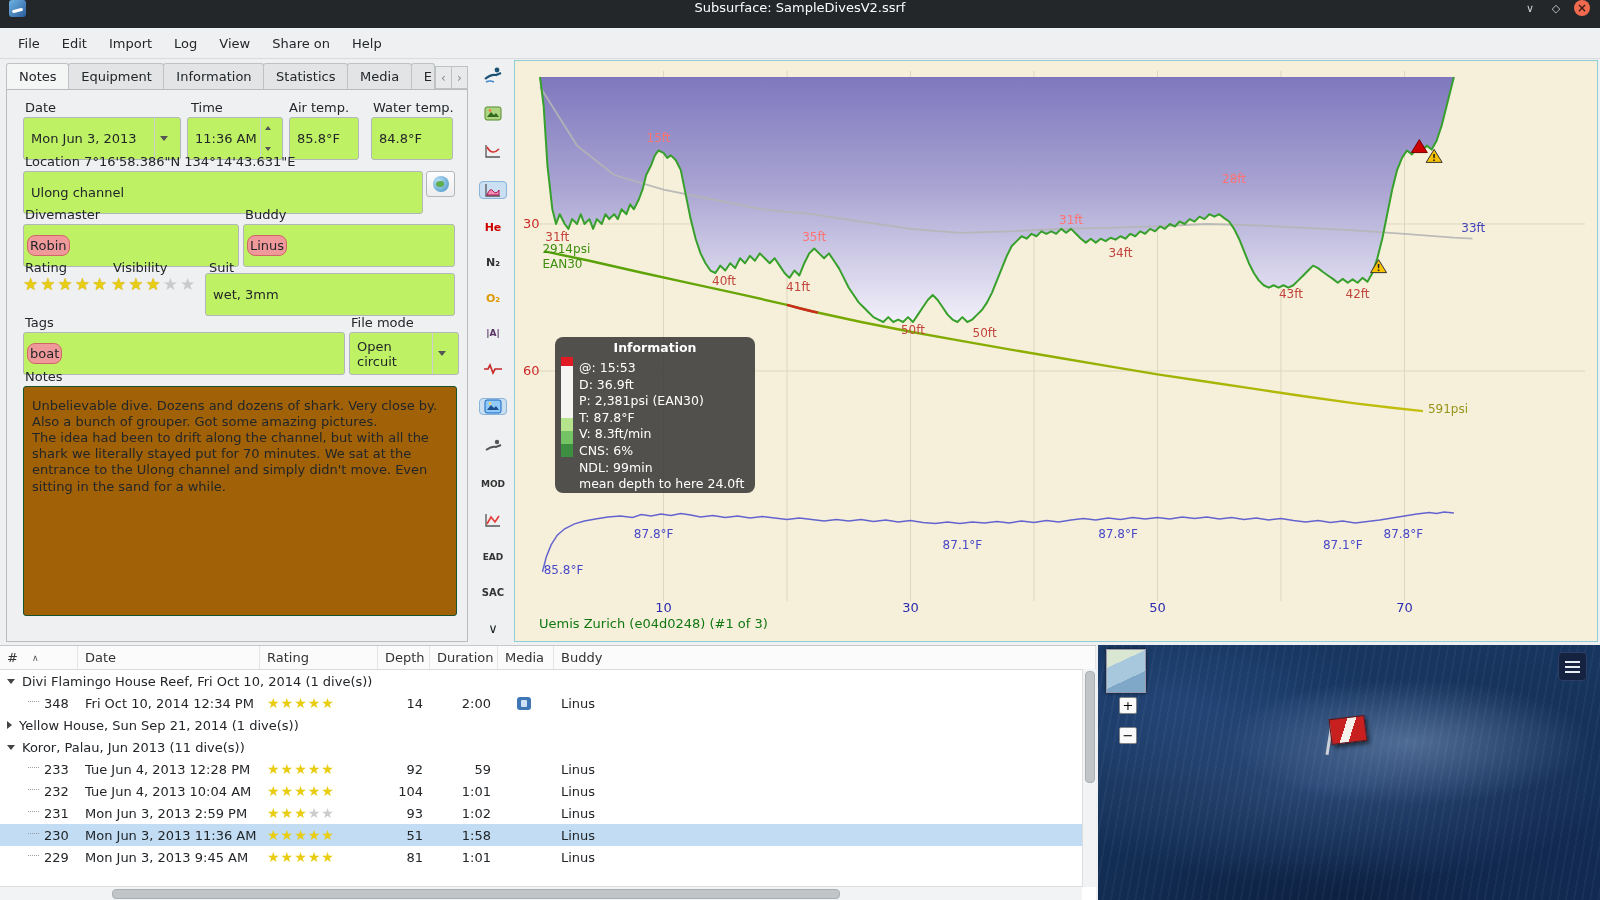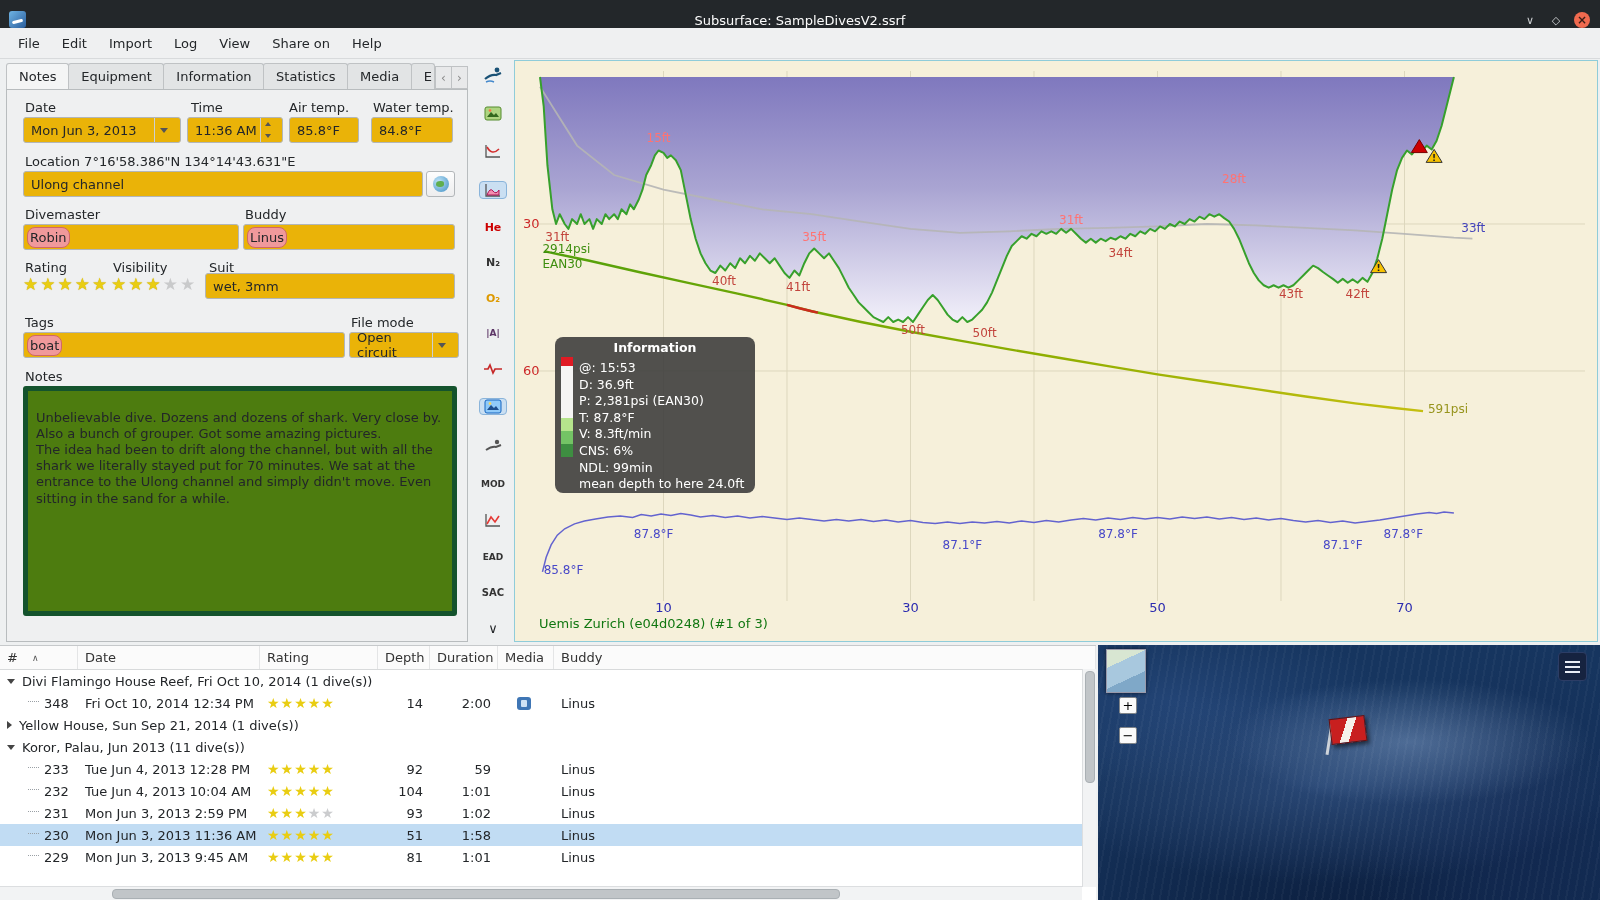--- a/index.html
+++ b/index.html
@@ -1,50 +1,50 @@
 <!DOCTYPE html>
 <html><head>
 <meta charset="utf-8">
 <style>
   html,body{margin:0;padding:0;background:#d8d8d8}
   .app{position:relative;width:1600px;height:900px;background:#eef0f1;font-family:"DejaVu Sans",sans-serif;font-size:13px;color:#232629;overflow:hidden}
   
-  .titlebar{position:absolute;left:0;top:0;right:0;height:28px;background:#23272a;display:flex;align-items:flex-end;color:#f2f2f2}
+  .titlebar{position:absolute;left:0;top:0;right:0;height:28px;background:#23272a;display:flex;align-items:flex-start;color:#f2f2f2}
   .app-icon{width:17px;height:17px;margin-left:9px;border-radius:3px;background:linear-gradient(135deg,#6fb4e4,#2a5d9c);position:relative;z-index:2}
   .app-icon::after{content:"";position:absolute;left:3px;top:9px;width:11px;height:3px;background:#fff;border-radius:2px;transform:rotate(-14deg)}
   .wtitle{position:absolute;left:0;right:0;text-align:center;font-size:13px;color:#fcfcfc}
   .win-controls{margin-left:auto;display:flex;gap:10px;margin-right:10px;z-index:2;align-items:center}
   .wc{width:16px;height:16px;display:flex;align-items:center;justify-content:center;font-size:11px;color:#cfd2d4}
   .wc.close{background:#f06a4f;border-radius:50%;color:#3a1d16;font-size:12px;font-weight:bold}
   
   .menubar{position:absolute;top:28px;left:0;right:0;height:30px;background:#eff0f1;border-bottom:1px solid #d8dadc;display:flex;align-items:center;padding-left:8px;gap:2px}
   .mitem{padding:3px 10px;border-radius:3px}
   
   .notes-panel{position:absolute;left:6px;top:62px;width:462px;height:580px}
   .tabbar{display:flex;height:27px;align-items:flex-end;position:relative;padding-right:34px}
   .tab{padding:5px 12px;background:#e2e4e5;border:1px solid #bfc2c4;border-bottom:none;border-radius:3px 3px 0 0;margin-right:-1px;white-space:nowrap;overflow:hidden}
   .tab.active{background:#f4f5f5}
   .tabscroll{position:absolute;right:0;top:4px;display:flex}
   .tabscroll span{width:15px;height:21px;display:flex;align-items:center;justify-content:center;border:1px solid #bfc2c4;background:#e8e9ea;color:#888;font-size:12px;margin-left:-1px}
   .frame{position:absolute;top:27px;left:0;right:0;bottom:0;border:1px solid #b8bcbe;background:#eff0f1}
   .lbl{position:absolute;white-space:nowrap}
-  .input{position:absolute;height:26px;background:#eab308;border:1px solid #b2b6b9;border-radius:3px;display:flex;align-items:center;padding:0 7px;box-sizing:border-box}
+  .input{position:absolute;height:43px;background:#bef264;border:1px solid #b2b6b9;border-radius:3px;display:flex;align-items:center;padding:0 7px;box-sizing:border-box}
   .arrowbox{margin-left:auto;border-left:1px solid #cdd0d3;height:100%;display:flex;align-items:center;padding:0 5px}
   .tri-down{width:0;height:0;border-left:4px solid transparent;border-right:4px solid transparent;border-top:5px solid #555}
   .spincol{margin-left:auto;display:flex;flex-direction:column;border-left:1px solid #cdd0d3;height:100%}
   .spincol span{flex:1;display:flex;align-items:center;justify-content:center;padding:0 4px}
   .tri-up-s{width:0;height:0;border-left:3.5px solid transparent;border-right:3.5px solid transparent;border-bottom:4.5px solid #555}
   .tri-down-s{width:0;height:0;border-left:3.5px solid transparent;border-right:3.5px solid transparent;border-top:4.5px solid #555}
   .chip{background:#f0999b;border:1px solid #d06767;border-radius:8px;padding:1px 2px;line-height:17px}
   .stars{letter-spacing:2px;font-size:17px;position:absolute;white-space:nowrap}
   .stars .on{color:#e9cd12;text-shadow:0 0 1px #b89a00}
   .stars .off{color:#c9cacb}
   .stars13{letter-spacing:1px;font-size:14px;white-space:nowrap}
   .stars13 .on{color:#e9cd12}.stars13 .off{color:#cbccce}
-  .notes-text{position:absolute;background:#4d7c0f;border:5px solid #14532d;border-radius:3px;padding:19px 8px;line-height:1.24;white-space:pre-wrap;box-sizing:border-box;overflow:hidden}
+  .notes-text{position:absolute;background:#a16207;border:1px solid #14532d;border-radius:3px;padding:11px 8px;line-height:1.24;white-space:pre-wrap;box-sizing:border-box;overflow:hidden}
   .globe-btn{position:absolute;height:26px;width:29px;border:1px solid #b2b6b9;border-radius:3px;background:linear-gradient(#fdfdfd,#ededee);display:flex;align-items:center;justify-content:center;box-sizing:border-box}
   .globe{width:16px;height:16px;border-radius:50%;background:radial-gradient(circle at 35% 35%,#bfe3f7,#3f8fc4);position:relative}
   .globe::after{content:"";position:absolute;left:3px;top:5px;width:8px;height:6px;background:#5fae4e;border-radius:60% 40% 50% 50%}
   
   .profile-toolbar{position:absolute;left:474px;top:62px;width:38px;height:578px;display:flex;flex-direction:column;align-items:center;gap:22px;padding-top:4px;box-sizing:border-box}
   .ticon{width:28px;height:26px;display:flex;align-items:center;justify-content:center;border-radius:4px;box-sizing:border-box}
   .ticon.active{background:#cadff2;border:1px solid #8ab4da}
   .tlabel{font-weight:bold}
   .tchev{margin-top:auto;margin-bottom:4px}
   

